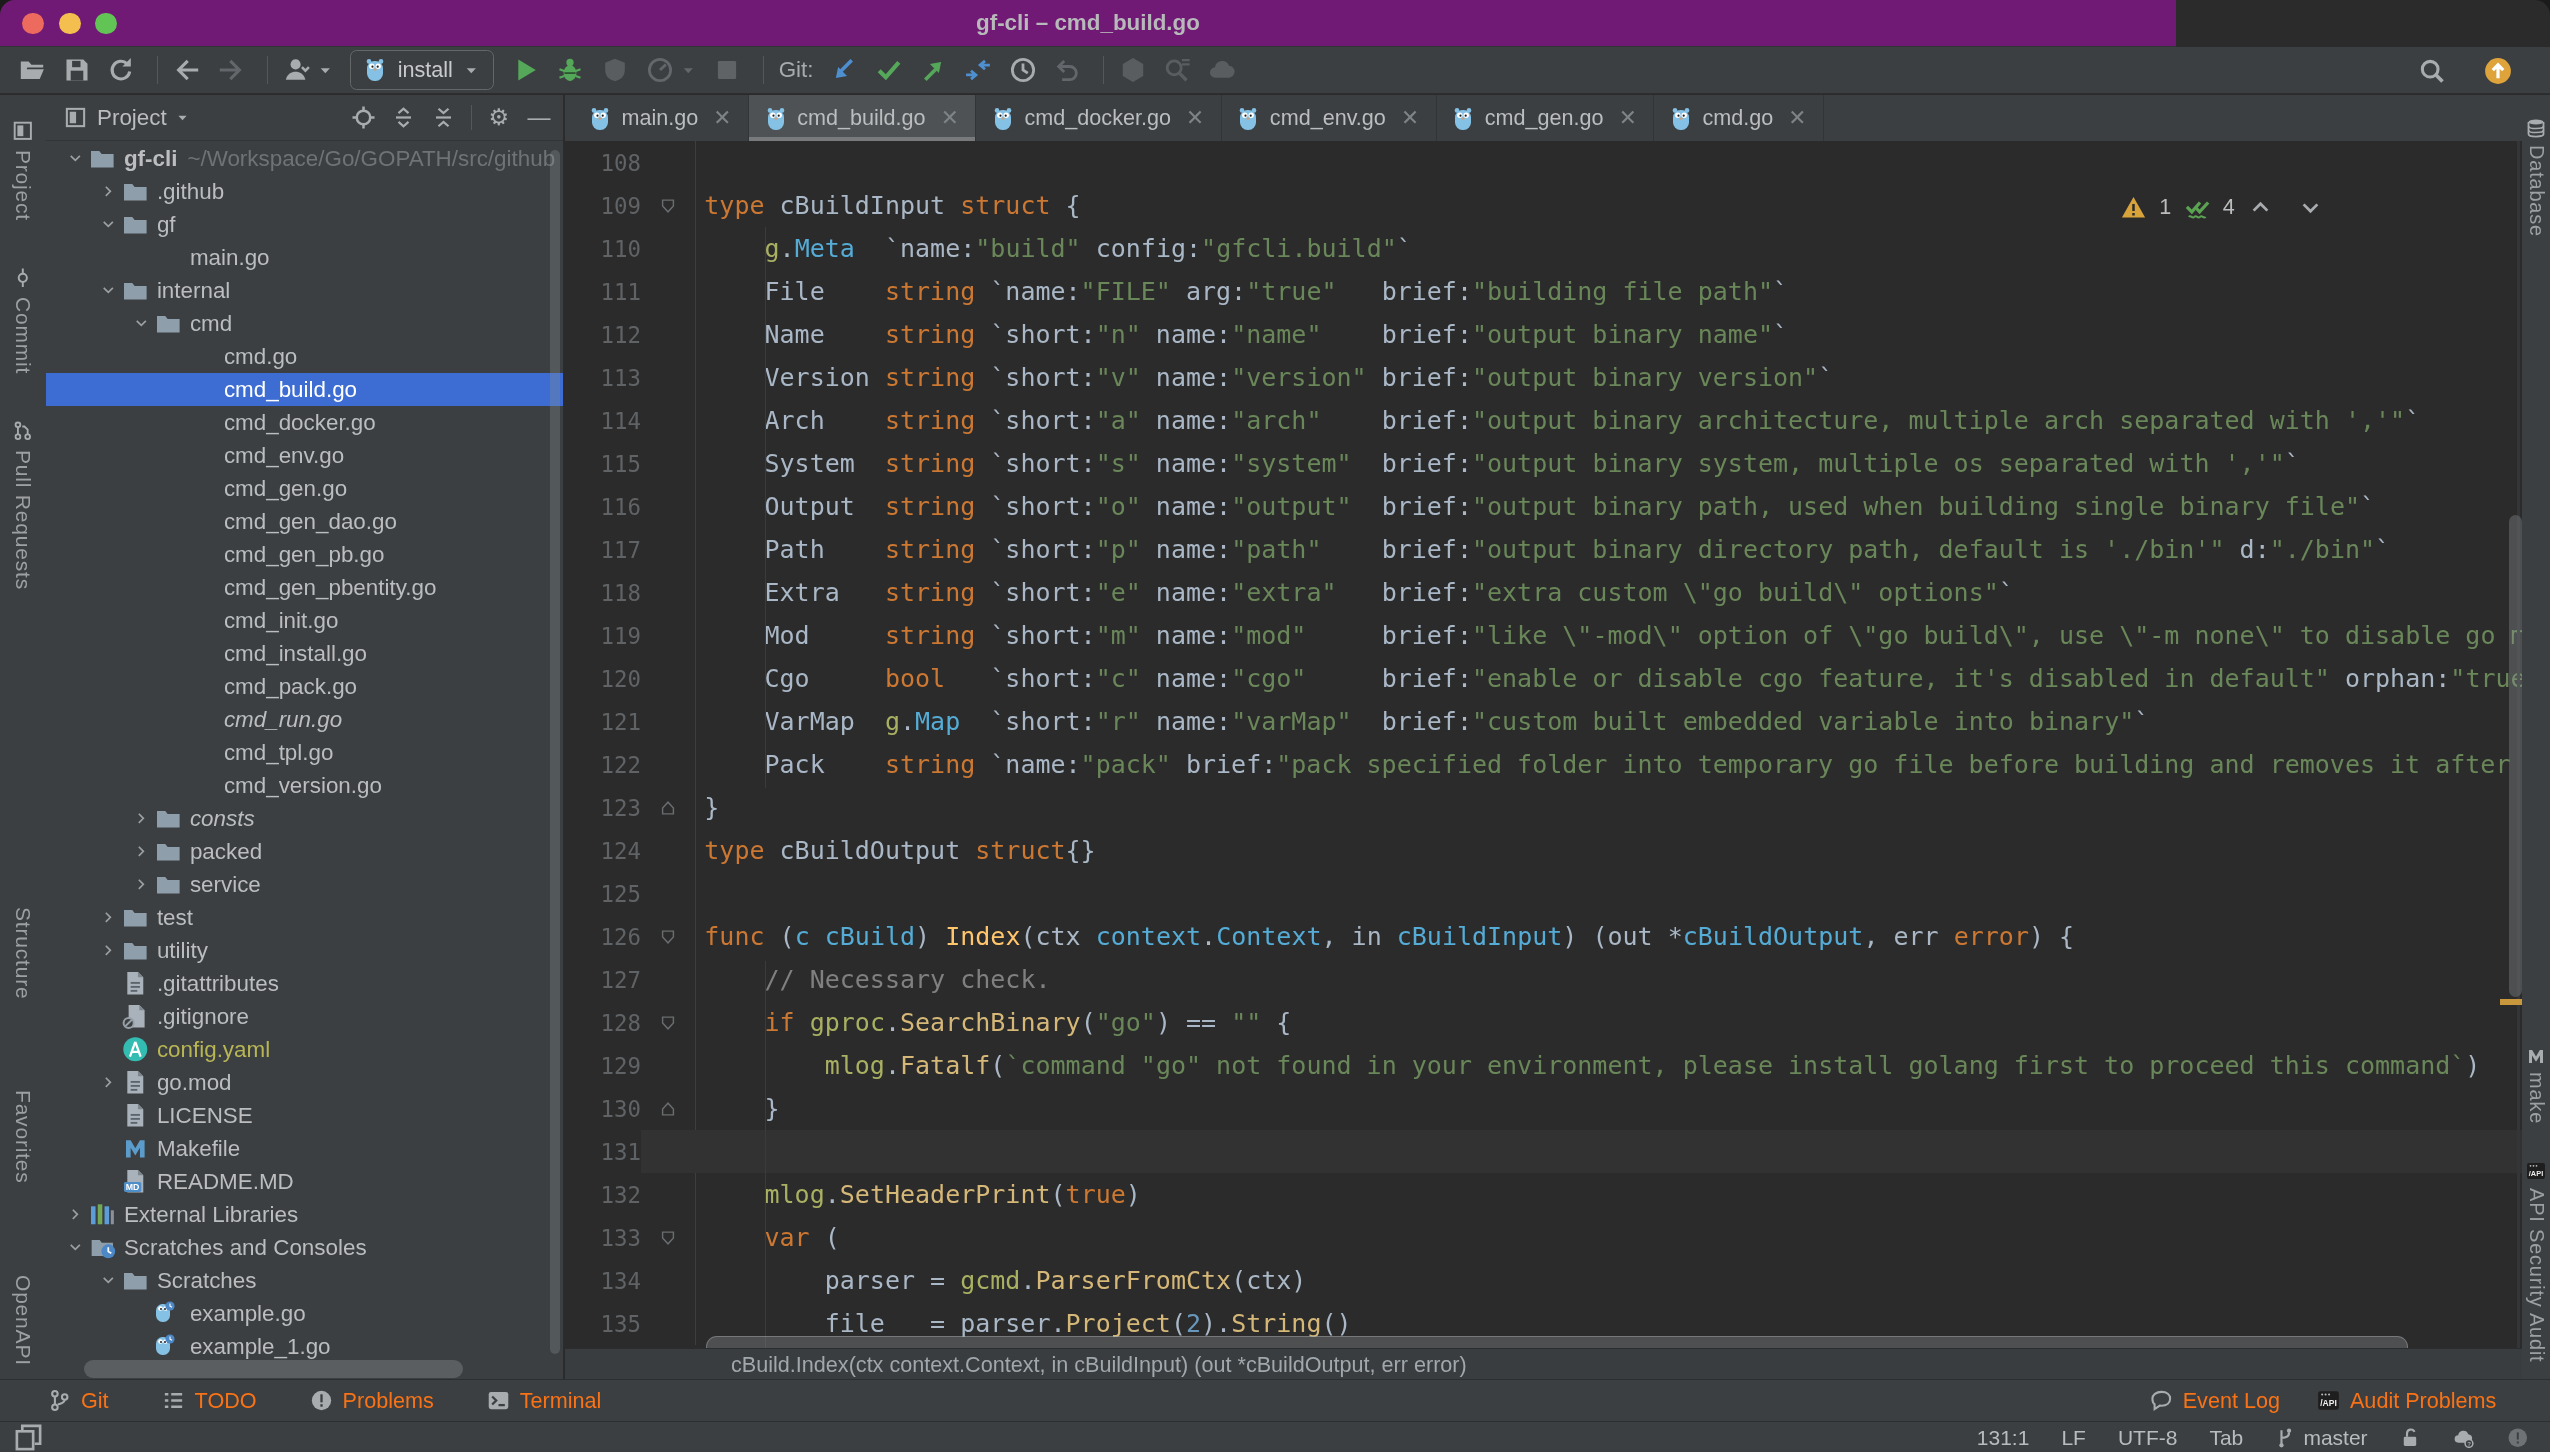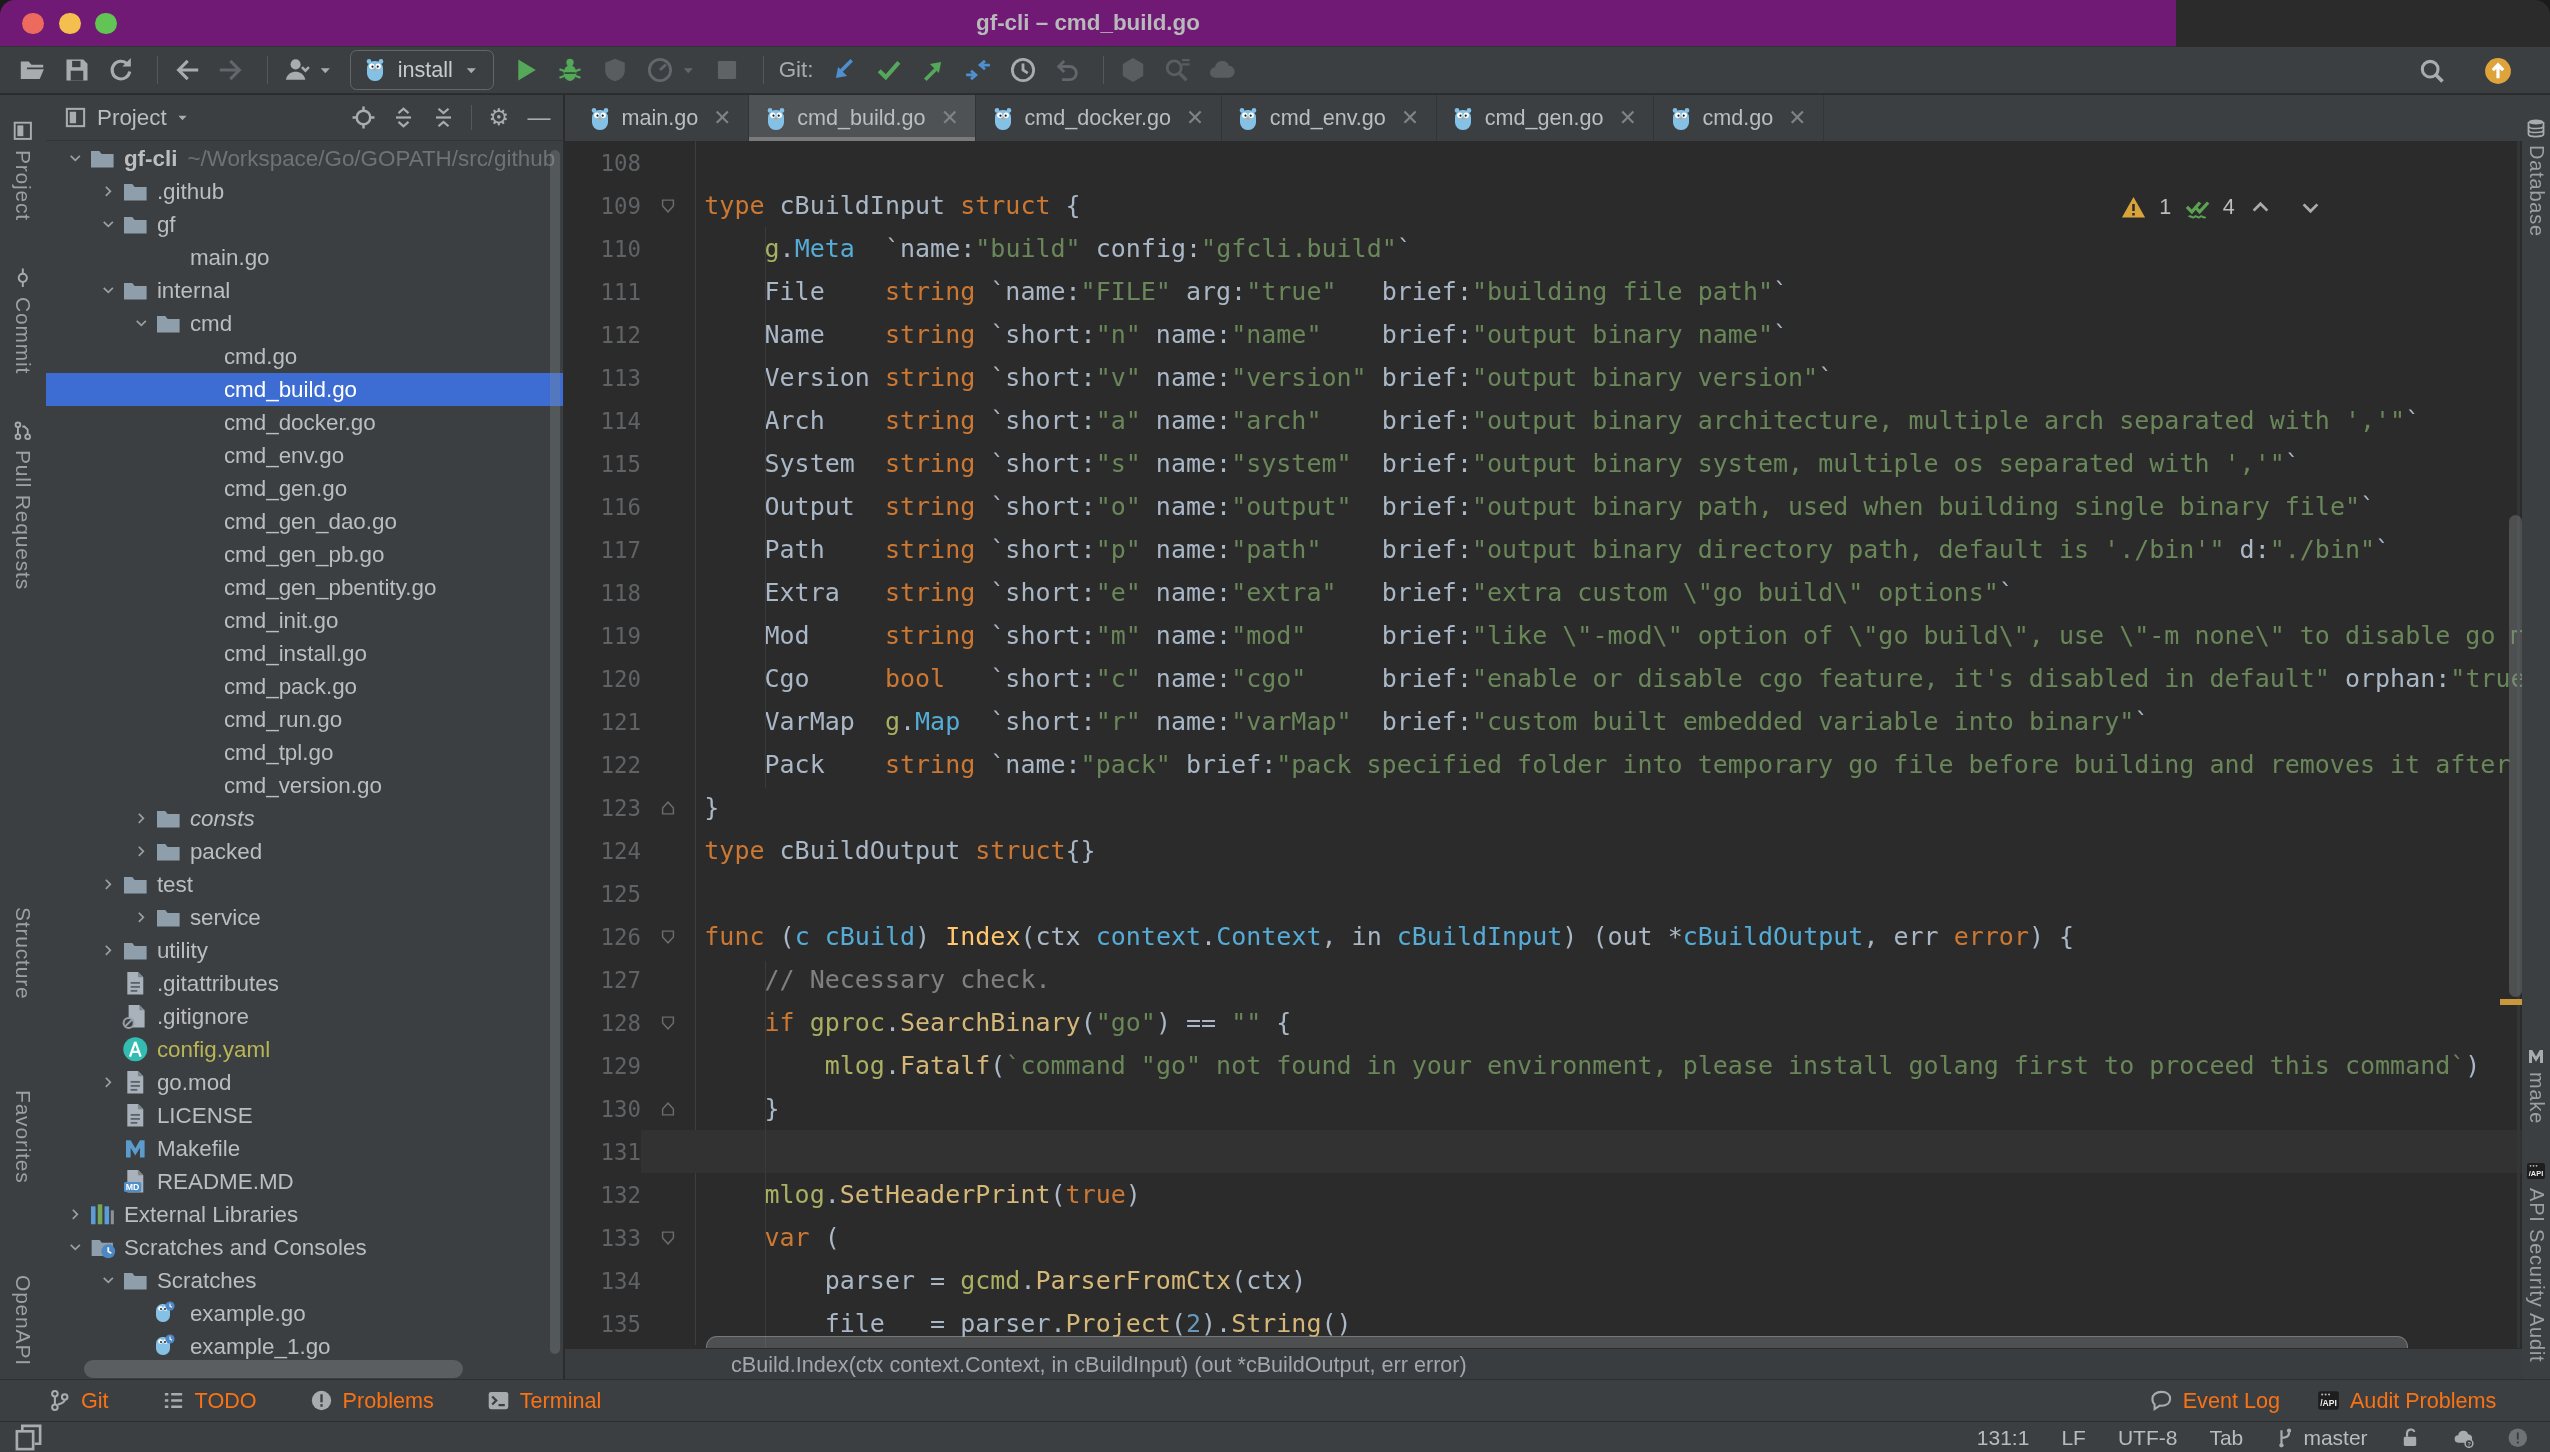--- a/index.html
+++ b/index.html
@@ -513,33 +513,33 @@
         <div class="trow" style="padding-left: 115px;">
           <span class="t-chev"></span>
           <span class="t-ico"></span>
           <span>cmd_install.go</span>
         </div>
         <div class="trow" style="padding-left: 115px;">
           <span class="t-chev"></span>
           <span class="t-ico"></span>
           <span>cmd_pack.go</span>
         </div>
+        <div class="trow" style="padding-left: 115px; font-style: italic;">
+          <span class="t-chev"></span>
+          <span class="t-ico"></span>
+          <span>cmd_run.go</span>
+        </div>
         <div class="trow" style="padding-left: 115px;">
           <span class="t-chev"></span>
           <span class="t-ico"></span>
-          <span>cmd_run.go</span>
+          <span>cmd_tpl.go</span>
         </div>
         <div class="trow" style="padding-left: 115px;">
           <span class="t-chev"></span>
           <span class="t-ico"></span>
-          <span>cmd_tpl.go</span>
-        </div>
-        <div class="trow" style="padding-left: 115px;">
-          <span class="t-chev"></span>
-          <span class="t-ico"></span>
           <span>cmd_version.go</span>
         </div>
         <div class="trow" style="padding-left: 81px; font-style: italic;">
           <span class="t-chev">
             <svg viewBox="0 0 20 20" xmlns="http://www.w3.org/2000/svg">
               <path d="M7 4.5l5.5 5.5L7 15.5" stroke="#9da0a2" stroke-width="2" fill="none"></path>
             </svg>
           </span>
           <span class="t-ico">
             <svg viewBox="0 0 20 20" xmlns="http://www.w3.org/2000/svg">
@@ -554,45 +554,45 @@
               <path d="M7 4.5l5.5 5.5L7 15.5" stroke="#9da0a2" stroke-width="2" fill="none"></path>
             </svg>
           </span>
           <span class="t-ico">
             <svg viewBox="0 0 20 20" xmlns="http://www.w3.org/2000/svg">
               <path d="M1.5 4.5h6.2l1.8 2.2h9V17h-17z" fill="#8f9eab"></path>
             </svg>
           </span>
           <span>packed</span>
         </div>
-        <div class="trow" style="padding-left: 48px;">
+        <div class="trow" style="padding-left: 81px;">
           <span class="t-chev">
             <svg viewBox="0 0 20 20" xmlns="http://www.w3.org/2000/svg">
               <path d="M7 4.5l5.5 5.5L7 15.5" stroke="#9da0a2" stroke-width="2" fill="none"></path>
             </svg>
           </span>
           <span class="t-ico">
             <svg viewBox="0 0 20 20" xmlns="http://www.w3.org/2000/svg">
               <path d="M1.5 4.5h6.2l1.8 2.2h9V17h-17z" fill="#8f9eab"></path>
             </svg>
           </span>
+          <span>service</span>
+        </div>
+        <div class="trow" style="padding-left: 48px;">
+          <span class="t-chev">
+            <svg viewBox="0 0 20 20" xmlns="http://www.w3.org/2000/svg">
+              <path d="M7 4.5l5.5 5.5L7 15.5" stroke="#9da0a2" stroke-width="2" fill="none"></path>
+            </svg>
+          </span>
+          <span class="t-ico">
+            <svg viewBox="0 0 20 20" xmlns="http://www.w3.org/2000/svg">
+              <path d="M1.5 4.5h6.2l1.8 2.2h9V17h-17z" fill="#8f9eab"></path>
+            </svg>
+          </span>
           <span>test</span>
-        </div>
-        <div class="trow" style="padding-left: 81px;">
-          <span class="t-chev">
-            <svg viewBox="0 0 20 20" xmlns="http://www.w3.org/2000/svg">
-              <path d="M7 4.5l5.5 5.5L7 15.5" stroke="#9da0a2" stroke-width="2" fill="none"></path>
-            </svg>
-          </span>
-          <span class="t-ico">
-            <svg viewBox="0 0 20 20" xmlns="http://www.w3.org/2000/svg">
-              <path d="M1.5 4.5h6.2l1.8 2.2h9V17h-17z" fill="#8f9eab"></path>
-            </svg>
-          </span>
-          <span>service</span>
         </div>
         <div class="trow" style="padding-left: 48px;">
           <span class="t-chev">
             <svg viewBox="0 0 20 20" xmlns="http://www.w3.org/2000/svg">
               <path d="M7 4.5l5.5 5.5L7 15.5" stroke="#9da0a2" stroke-width="2" fill="none"></path>
             </svg>
           </span>
           <span class="t-ico">
             <svg viewBox="0 0 20 20" xmlns="http://www.w3.org/2000/svg">
               <path d="M1.5 4.5h6.2l1.8 2.2h9V17h-17z" fill="#8f9eab"></path>

